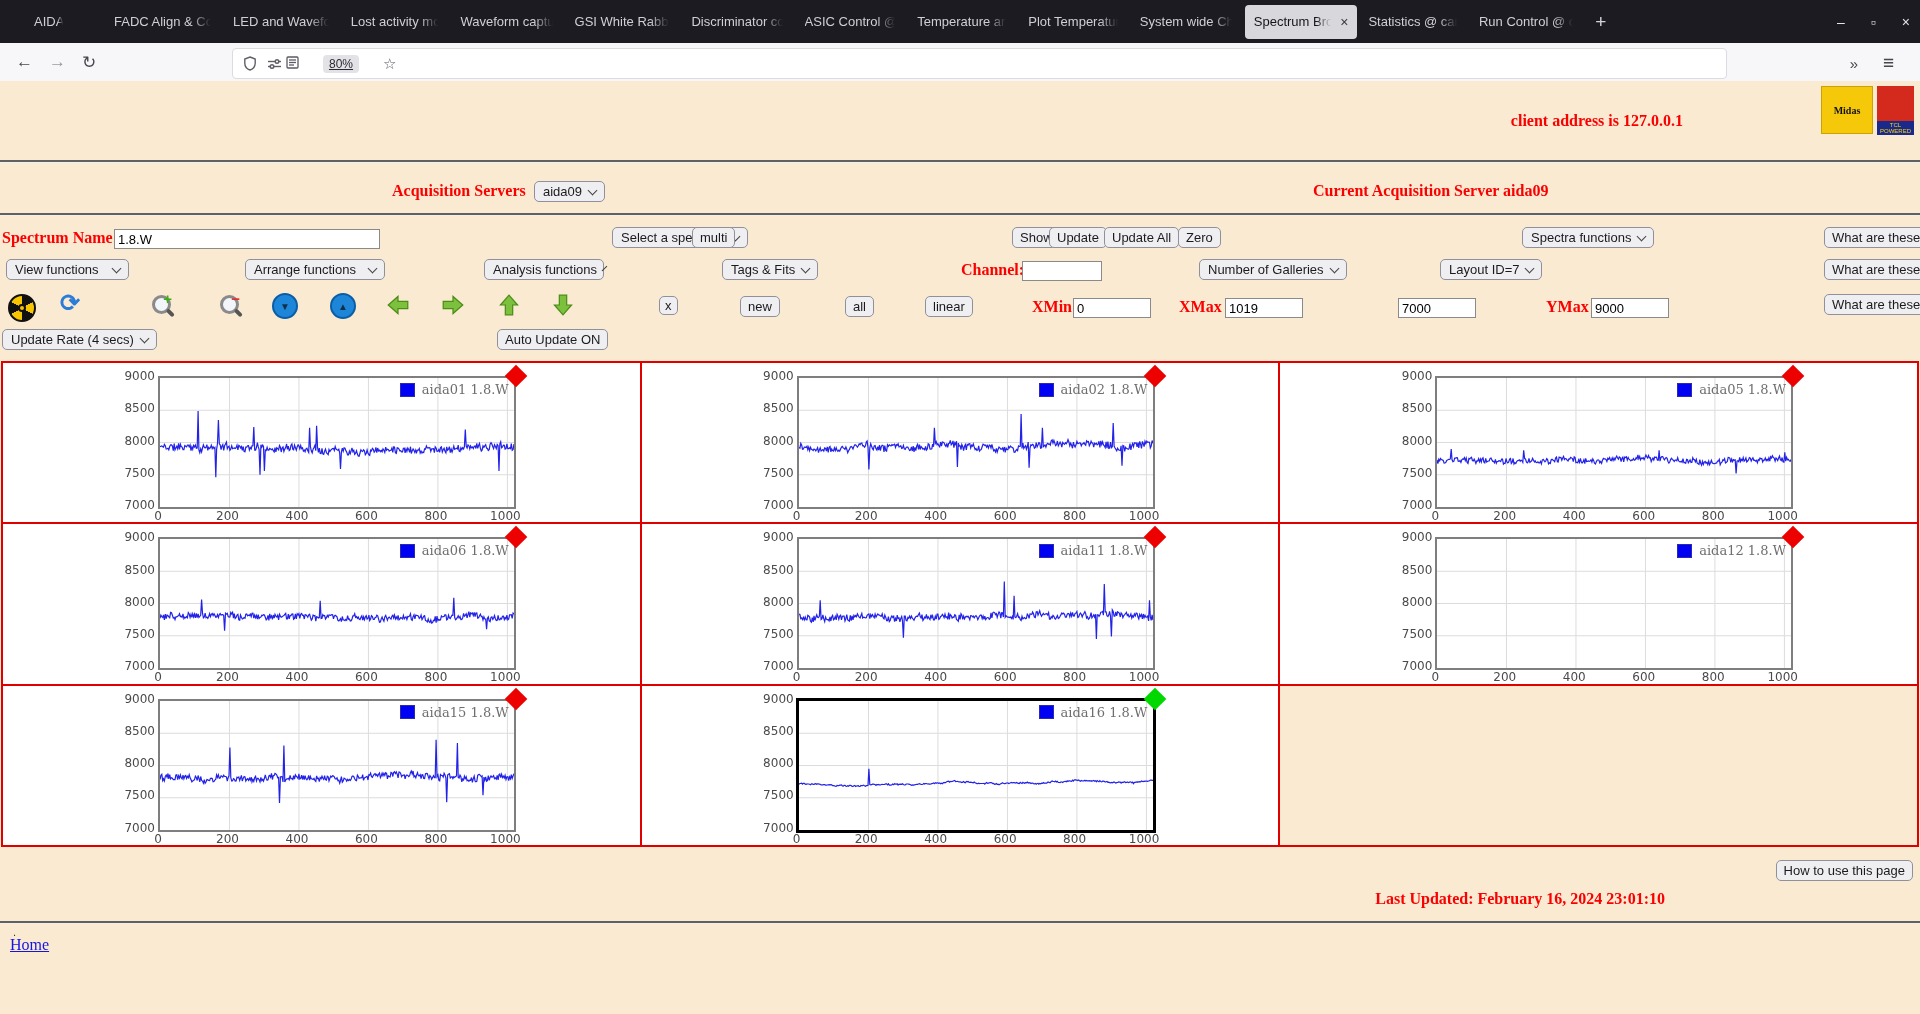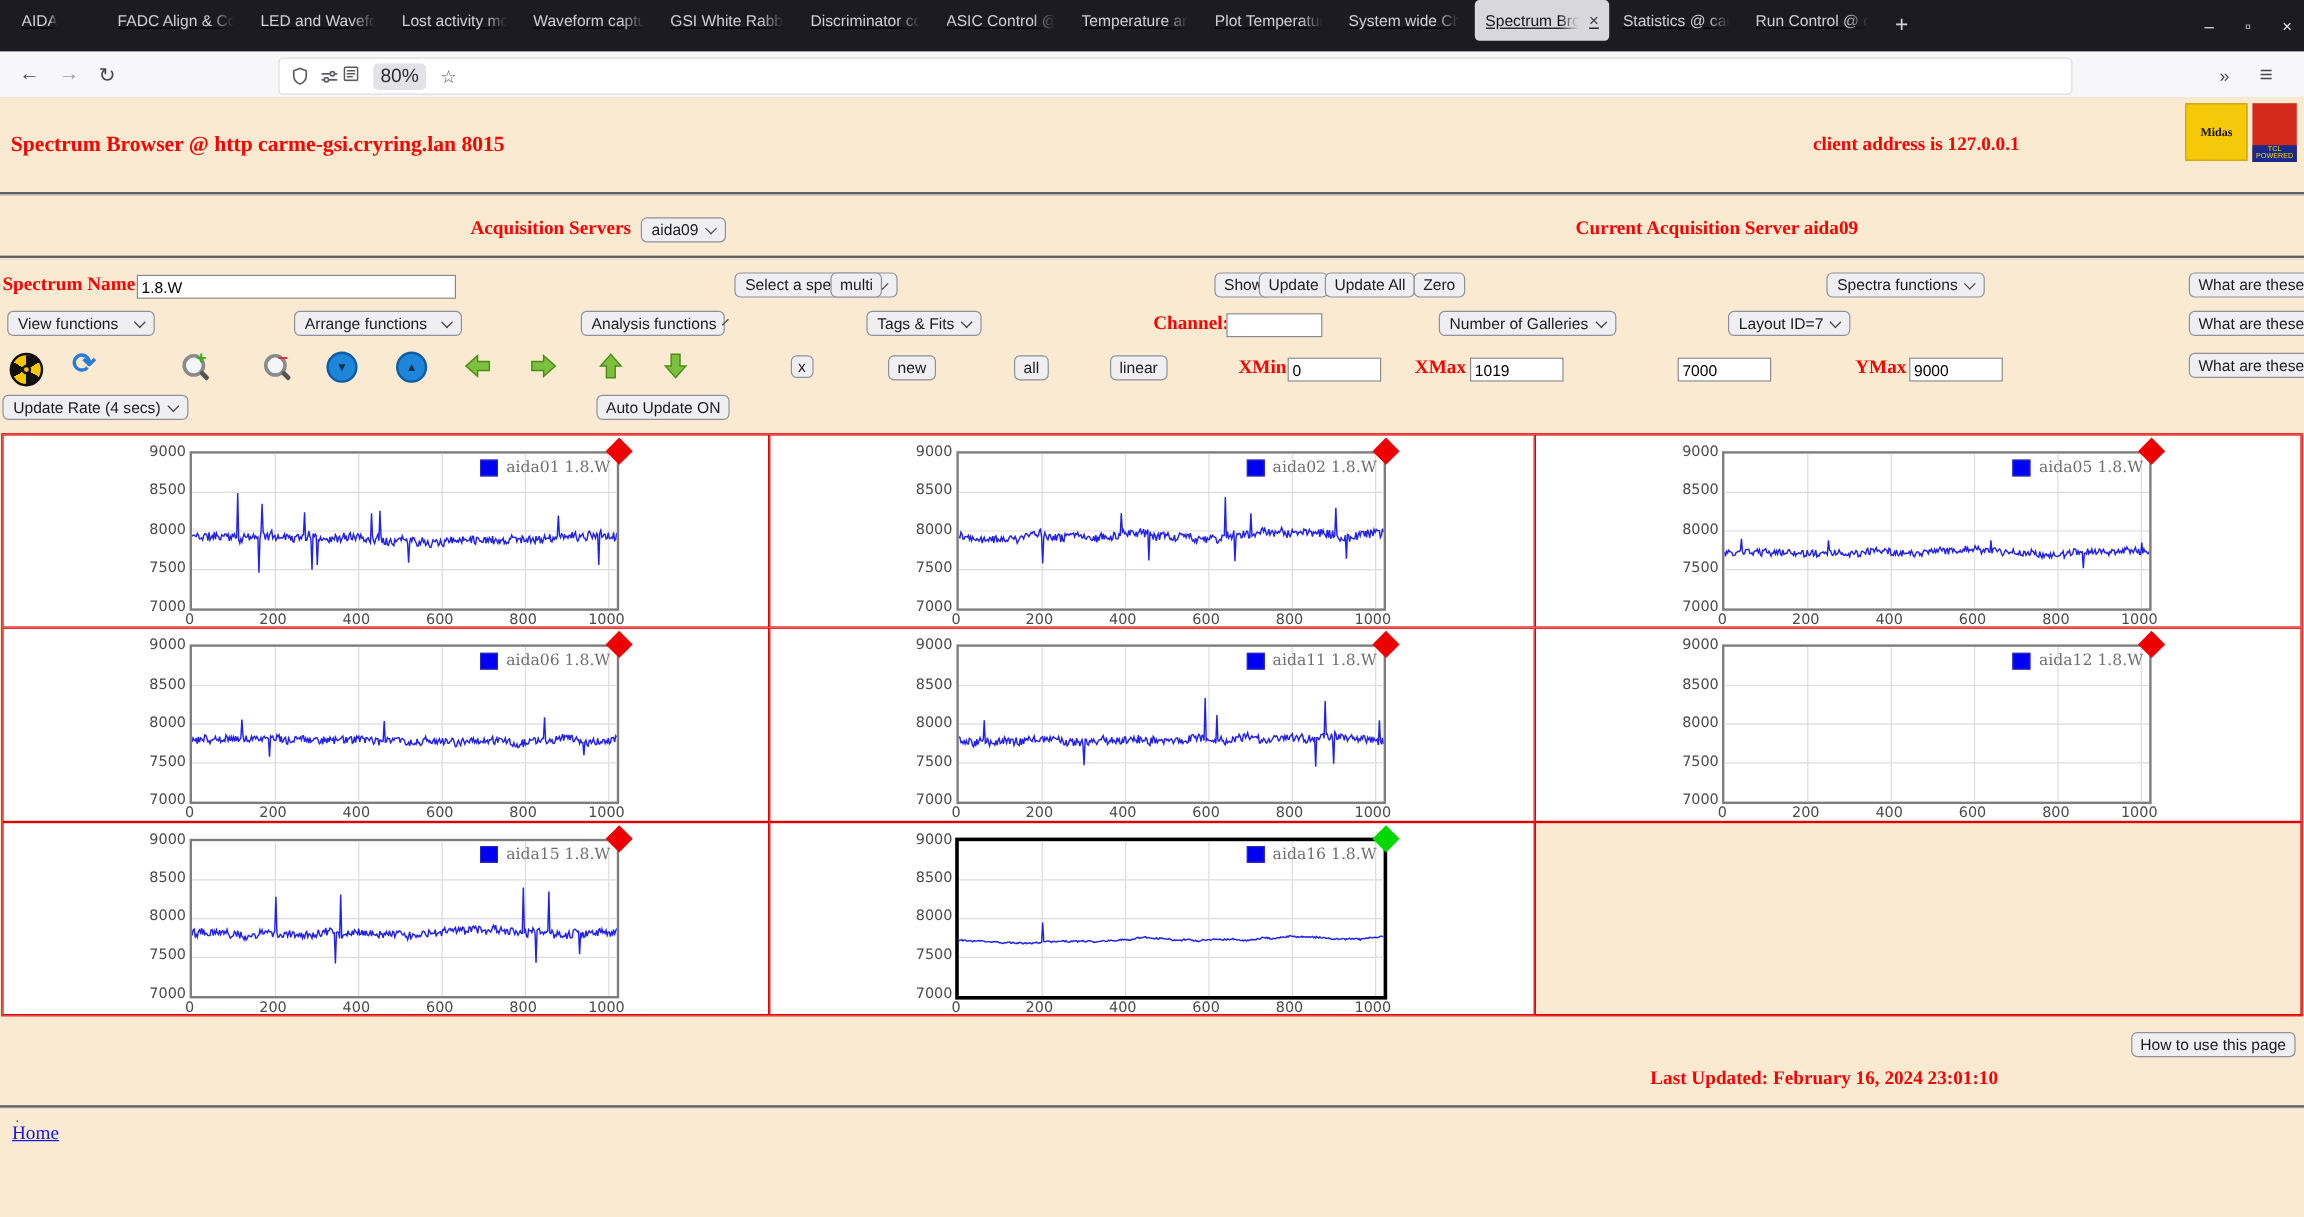--- a/index.html
+++ b/index.html
@@ -2,21 +2,21 @@
 <html><head>
 <meta charset="utf-8">
 <style>
   html,body{margin:0;padding:0;}
   body{width:1920px;height:1014px;position:relative;overflow:hidden;
        font-family:"Liberation Sans",sans-serif;background:#f9ead1;}
 
   
   .tabbar{position:absolute;left:0;top:0;width:1920px;height:43px;background:#1c1b22;
           display:flex;align-items:center;}
-  .tabstrip{display:flex;height:100%;padding-left:8px;text-decoration:underline;}
+  .tabstrip{display:flex;align-items:center;height:100%;padding-left:24px;}
   .tab{height:34px;display:flex;align-items:center;padding:0 9px;margin:0 1px;
        color:#cfcfd4;font-size:13px;border-radius:4px;white-space:nowrap;overflow:hidden;
        max-width:104px;min-width:60px;flex:0 0 auto;cursor:default;}
   .tab .tlabel{overflow:hidden;white-space:nowrap;
        -webkit-mask-image:linear-gradient(to right,#000 78%,transparent 98%);
        mask-image:linear-gradient(to right,#000 78%,transparent 98%);}
   .tab.first{max-width:88px;}
   .tab.active{background:#d7d7dc;color:#15141a;}
   .tab.active .tclose{margin-left:7px;color:#3a3a40;font-size:14px;}
   .newtab{color:#d3d3d8;font-size:19px;padding:0 10px;}
@@ -26,22 +26,22 @@
 
   .navbar{position:absolute;left:0;top:43px;width:1920px;height:38px;background:#f7f7f9;
           border-bottom:1px solid #d0d0d4;display:flex;align-items:center;}
   .navbtn{color:#47474f;font-size:17px;margin-left:16px;cursor:default;}
   .navbtn.fwd{color:#9a9aa2;}
   .urlbar{position:absolute;left:232px;top:5px;width:1493px;height:29px;background:#ffffff;
           border:1px solid #dcdce0;border-radius:4px;display:flex;align-items:center;font-size:14px;}
   .urlbar .uicon{margin-left:10px;display:flex;align-items:center;}
   .urltext{margin-left:9px;color:#15141a;flex:1;white-space:nowrap;overflow:hidden;}
   .urltext .upath{color:#6b6b74;}
-  .zoomchip{background:#e2e2e7;color:#2b2b31;border-radius:4px;font-size:16px;
-            padding:2px 6px;margin:0 8px;}
+  .zoomchip{background:#e2e2e7;color:#2b2b31;border-radius:4px;font-size:12px;
+            padding:2px 6px;margin:0 20px;text-decoration:underline;}
   .readericon,.staricon{color:#5a5a64;font-size:15px;margin:0 4px;}
   .chev-right{color:#47474f;font-size:15px;position:absolute;right:62px;top:12px;}
   .hamb{color:#47474f;font-size:19px;position:absolute;right:26px;top:9px;}
 
   
   .page{position:absolute;left:0;top:81px;width:1920px;height:933px;background:#f9ead1;}
   .redserif{font-family:"Liberation Serif",serif;color:#fb0000;font-weight:bold;}
   .title{position:absolute;left:9px;top:29px;font-size:18px;}
   .client{position:absolute;right:237px;top:31px;font-size:16px;}
   .logo-midas{position:absolute;right:47px;top:5px;width:50px;height:46px;background:#f6c80a;
@@ -200,21 +200,20 @@
     </span>
     <span class="zoomchip">80%</span>
     <span class="staricon" style="margin-right:10px;">☆</span>
   </div>
   <span class="chev-right">»</span>
   <span class="hamb">≡</span>
 </div>
 
 <div class="page">
 
-  <div class="title redserif">Spectrum Browser @ http carme-gsi.cryring.lan 8015</div>
   <div class="client redserif">client address is 127.0.0.1</div>
   <div class="logo-midas">Midas</div>
   <div class="logo-tcl">
     <div class="tclbot">TCL POWERED</div>
   </div>
 
   <div class="hrr" style="top:79px;"></div>
 
   <span class="rlab abs" style="left:392px;top:101px;">Acquisition Servers</span>
   <span class="sel abs" style="left:534px;top:100px;">

